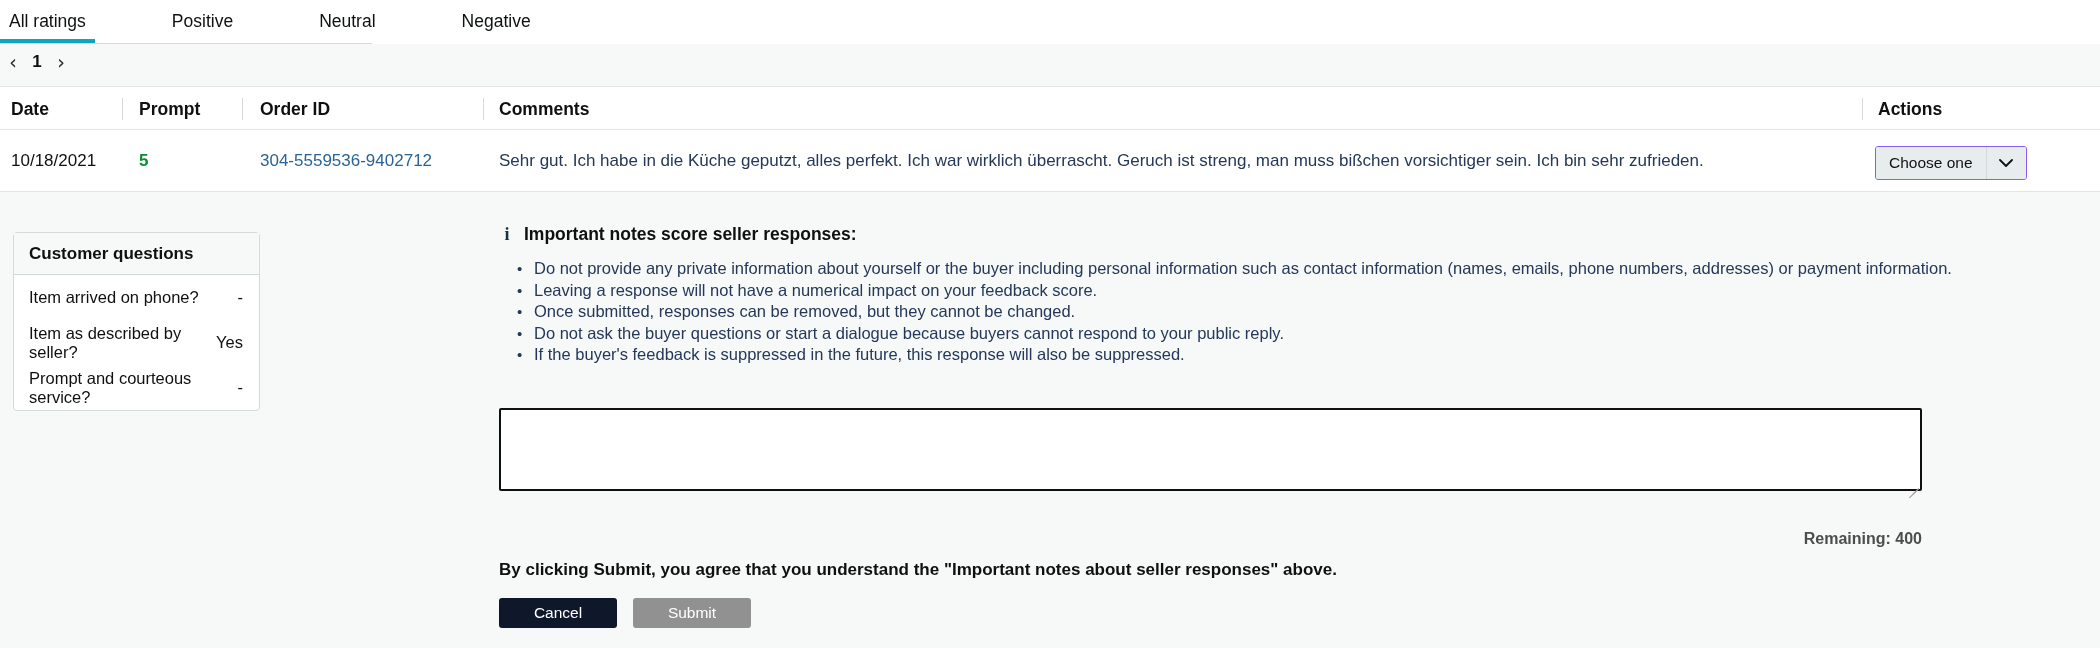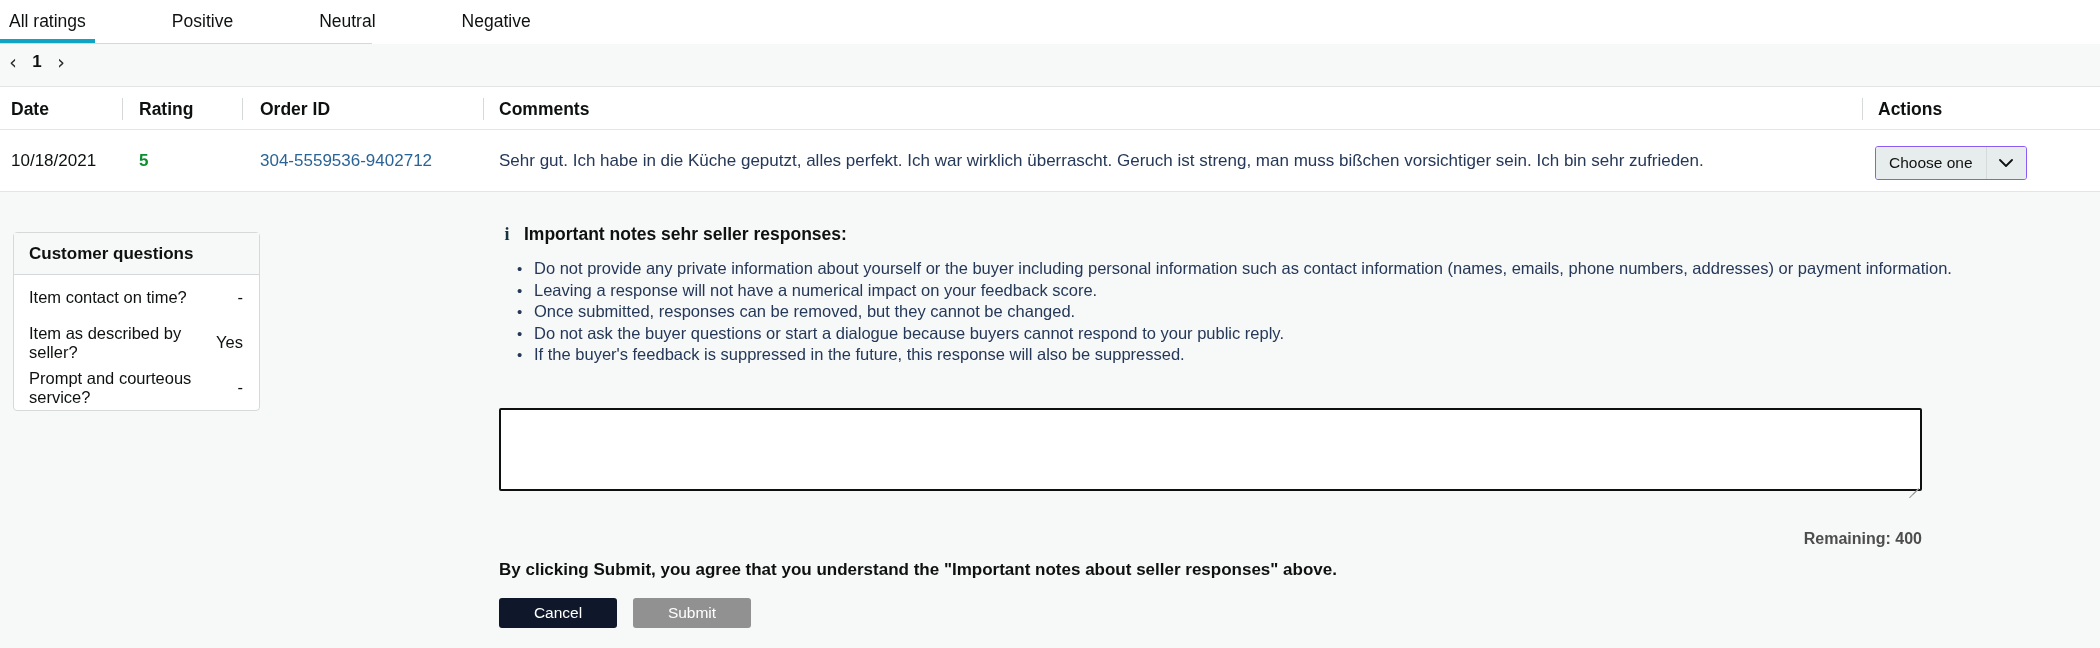--- a/index.html
+++ b/index.html
@@ -303,21 +303,21 @@
   <div class="pager">
     <div class="arrow">‹</div>
     <div class="pagenum">1</div>
     <div class="arrow">›</div>
   </div>
 
   <div class="table-wrap">
     <div class="thead">
       <div class="th" style="left:11px;">Date</div>
       <div class="divider" style="left:122px;"></div>
-      <div class="th" style="left:139px;">Rating</div>
+      <div class="th" style="left:139px;">Prompt</div>
       <div class="divider" style="left:242px;"></div>
       <div class="th" style="left:260px;">Order ID</div>
       <div class="divider" style="left:483px;"></div>
       <div class="th" style="left:499px;">Comments</div>
       <div class="divider" style="left:1862px;"></div>
       <div class="th" style="left:1878px;">Actions</div>
     </div>
 
     <div class="trow">
       <div class="td" style="left:11px;">10/18/2021</div>
@@ -334,37 +334,37 @@
             <path d="M1 1 L7 7 L13 1" fill="none" stroke="#0f1111" stroke-width="1.8" stroke-linecap="round" stroke-linejoin="round"></path>
           </svg>
         </div>
       </div>
     </div>
   </div>
 
   <div class="cq-panel">
     <div class="cq-header">Customer questions</div>
     <div class="cq-row">
-      <span class="cq-q">Item contact on time?</span>
+      <span class="cq-q">Item arrived on phone?</span>
       <span class="cq-a">-</span>
     </div>
     <div class="cq-row">
       <span class="cq-q">Item as described by seller?</span>
       <span class="cq-a">Yes</span>
     </div>
     <div class="cq-row">
       <span class="cq-q">Prompt and courteous service?</span>
       <span class="cq-a">-</span>
     </div>
   </div>
 
   <div class="notes">
     <div class="notes-head">
       <span class="info-icon">i</span>
-      <span>Important notes sehr seller responses:</span>
+      <span>Important notes score seller responses:</span>
     </div>
     <ul class="notes-list">
       <li>Do not provide any private information about yourself or the buyer including personal information such as contact information (names, emails, phone numbers, addresses) or payment information.</li>
       <li>Leaving a response will not have a numerical impact on your feedback score.</li>
       <li>Once submitted, responses can be removed, but they cannot be changed.</li>
       <li>Do not ask the buyer questions or start a dialogue because buyers cannot respond to your public reply.</li>
       <li>If the buyer's feedback is suppressed in the future, this response will also be suppressed.</li>
     </ul>
   </div>
 

